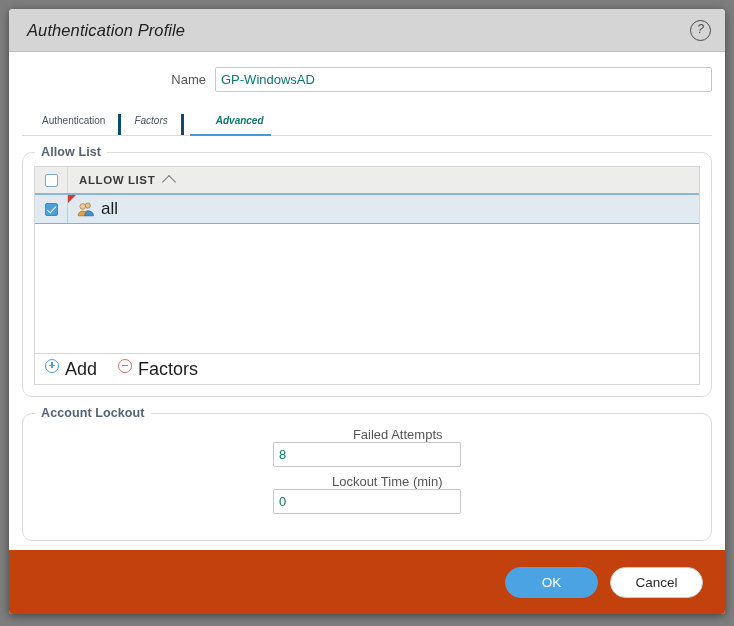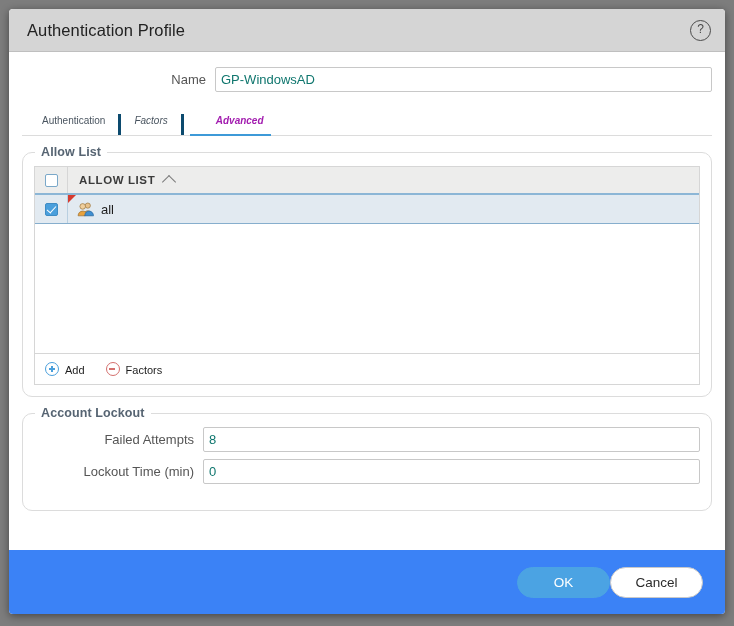--- a/index.html
+++ b/index.html
@@ -32,20 +32,21 @@
   }
 
   .titlebar {
     height: 42px;
     background: #d5d5d5;
     border-bottom: 1px solid #bfbfbf;
     display: flex;
     align-items: center;
     padding: 0 14px 0 18px;
     flex: 0 0 auto;
+    font-style: italic;
   }
   .title-text {
     font-size: 16.5px;
     color: #222222;
     letter-spacing: 0.1px;
     flex: 1 1 auto;
   }
   .help-icon {
     width: 19px;
     height: 19px;
@@ -109,21 +110,21 @@
     position: relative;
     padding: 0 13px 7px 13px;
     font-size: 10px;
     color: #4a5560;
     cursor: pointer;
     line-height: 14px;
   }
   .tab + .tab { border-left: 3px solid #0c4a6e; font-style: italic; }
   .tab.active {
     font-weight: bold;
-    color: #a21caf;
+    color: #0f766e;
     padding-left: 32px;
   }
   .tab.active::after {
     content: "";
     position: absolute;
     left: 6px;
     right: 6px;
     bottom: -1px;
     height: 2px;
     background: #3e9ad8;
@@ -245,37 +246,37 @@
   .dirty-flag {
     position: absolute;
     left: 0;
     top: 0;
     width: 0;
     height: 0;
     border-top: 8px solid #d63b2f;
     border-right: 8px solid transparent;
   }
   .group-icon { width: 17px; height: 16px; display: block; }
-  .row-text { font-size: 13px; color: #1d1d1d; }
+  .row-text { font-size: 17px; color: #1d1d1d; }
 
   .grid-toolbar {
     display: flex;
     align-items: center;
     gap: 21px;
     height: 30px;
     padding-left: 10px;
     border: 1px solid #d6d6d6;
     border-top: 1px solid #d6d6d6;
     background: #ffffff;
   }
   .tool-btn {
     display: flex;
-    align-items: flex-end;
+    align-items: flex-start;
     gap: 6px;
-    font-size: 11px;
+    font-size: 18px;
     color: #1d1d1d;
     cursor: pointer;
   }
   .circ {
     width: 14px;
     height: 14px;
     border-radius: 50%;
     border: 1.3px solid #4a9fdc;
     position: relative;
     box-sizing: border-box;
@@ -299,40 +300,41 @@
     width: 1.3px;
     height: 6.4px;
     background: #4a9fdc;
   }
 
   
   .field-row {
     display: flex;
     align-items: center;
     margin-bottom: 7px;
+    flex-direction: column;
   }
   .field-row:last-child { margin-bottom: 15px; }
   .field-label {
     width: 160px;
     text-align: right;
     padding-right: 9px;
     color: #555555;
     font-size: 13px;
   }
 
   
   .footer {
     flex: 0 0 auto;
     height: 64px;
     display: flex;
     align-items: center;
     justify-content: flex-end;
-    gap: 0;
+    gap: 12px;
     padding-right: 22px;
-    background: #3b82f6;
+    background: #c2410c;
   }
   .btn {
     min-width: 93px;
     height: 31px;
     border-radius: 16px;
     font-size: 13.5px;
     font-family: "Liberation Sans", sans-serif;
     cursor: pointer;
     border: 1px solid transparent;
     padding: 0 16px;

